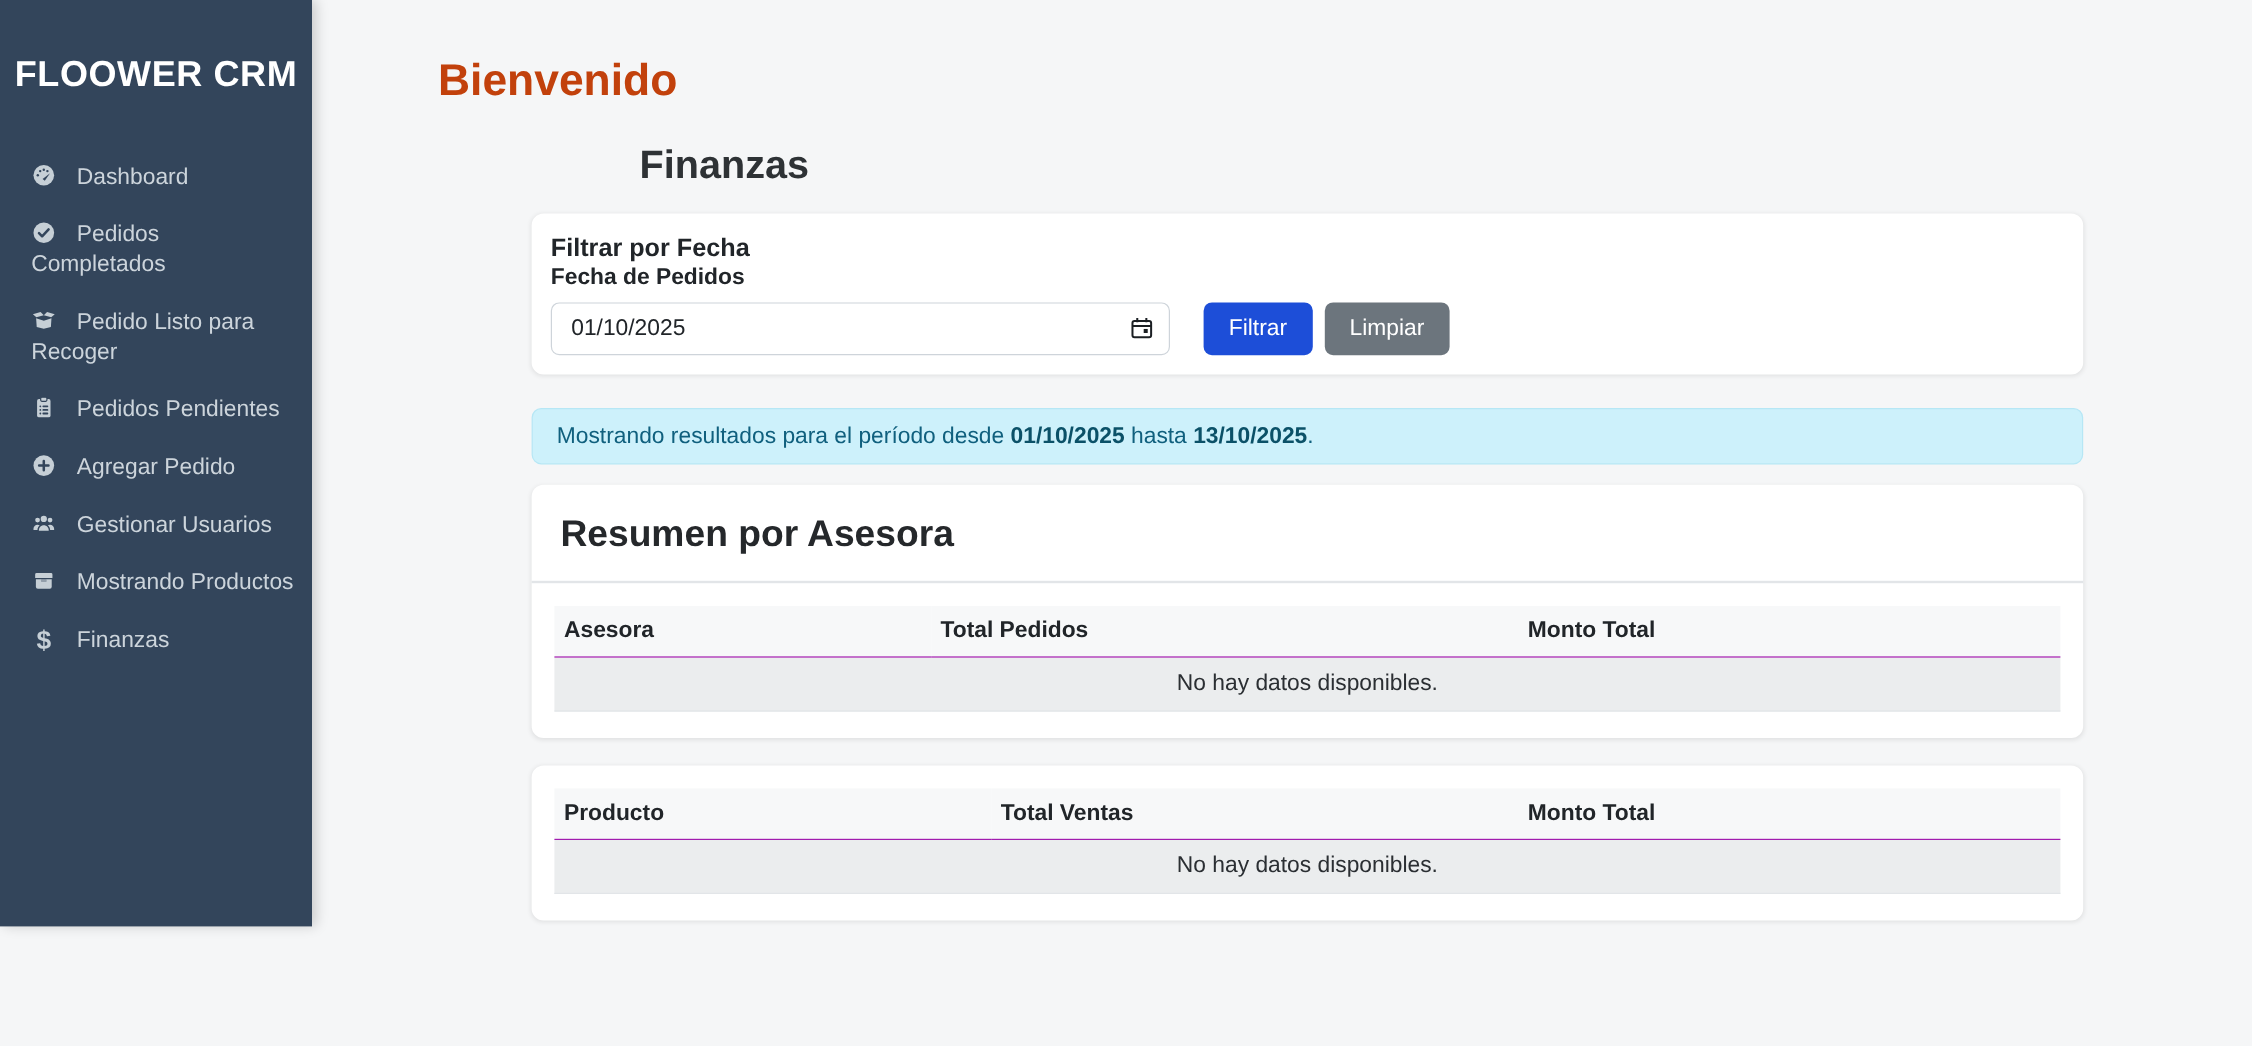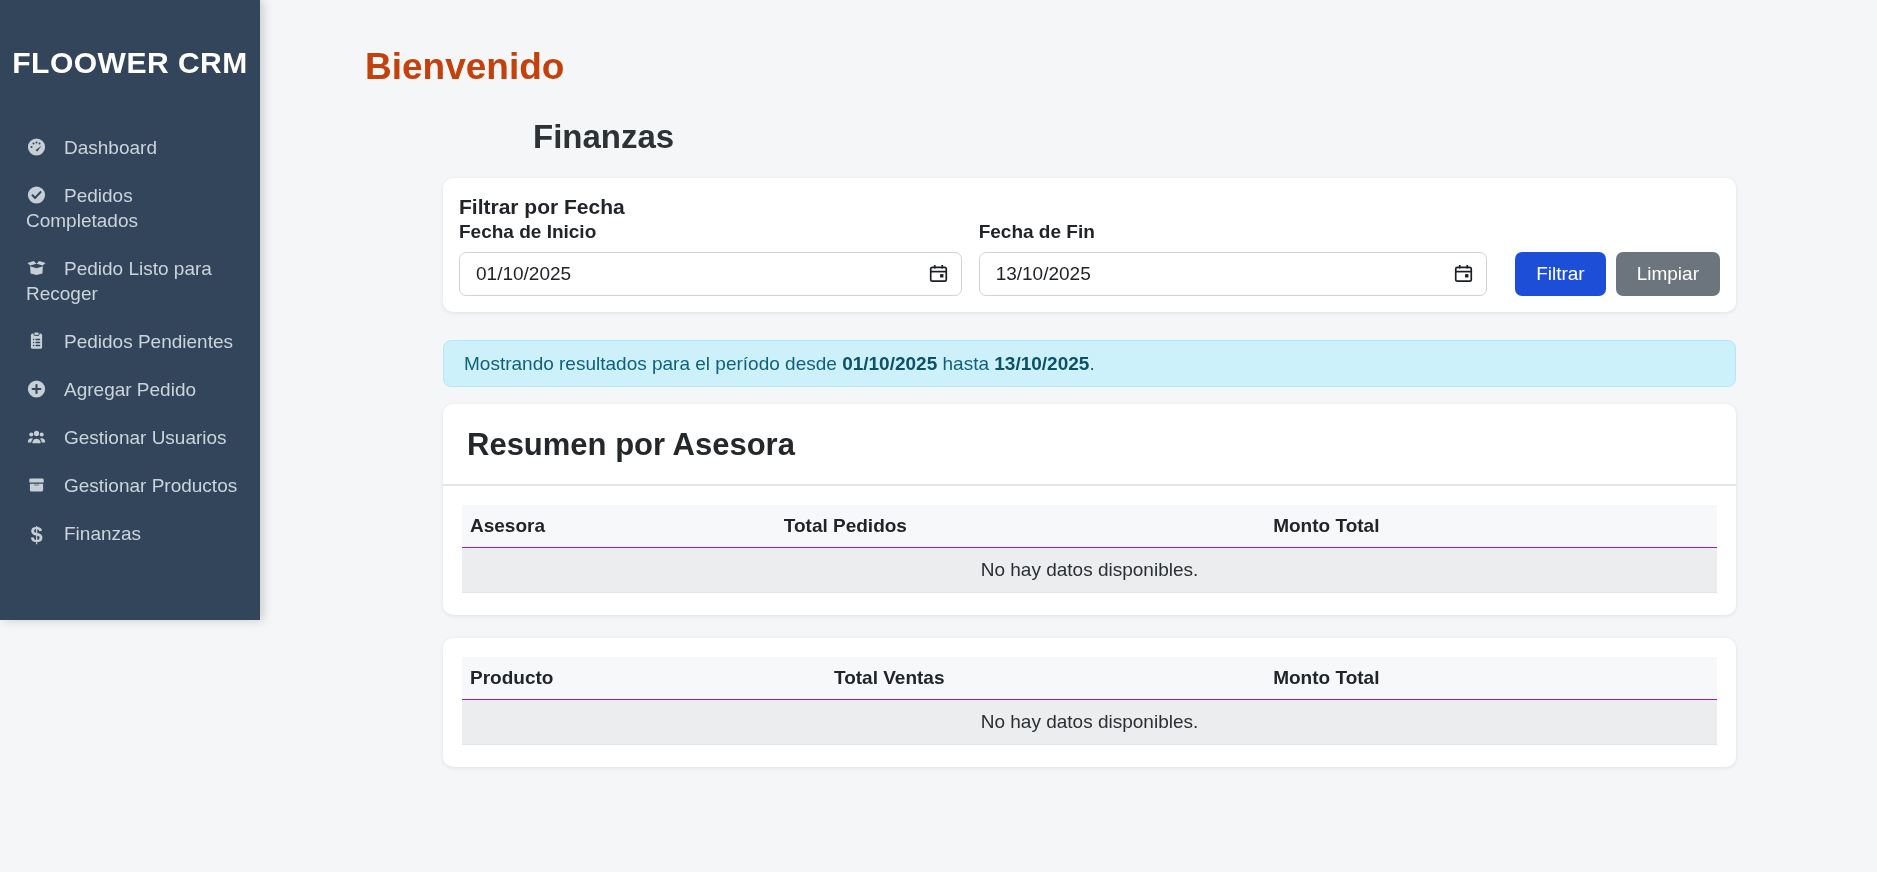--- a/index.html
+++ b/index.html
@@ -6,21 +6,21 @@
   html,body { width:1877px; height:872px; overflow:hidden; }
   body {
     font-family:"Liberation Sans","DejaVu Sans",sans-serif;
     background:#f5f6f7; color:#212529;
     -webkit-font-smoothing:antialiased;
   }
   .screen { position:relative; width:1877px; height:872px; background:#f5f6f7; }
 
   
   .sidebar {
-    position:absolute; left:0; top:0; width:260px; height:620px;
+    position:absolute; left:0; top:0; width:260px; height:772px;
     background:#33455b; box-shadow:3px 0 10px rgba(0,0,0,.18); z-index:2;
   }
   .brand {
     margin-top:46px; text-align:center; color:#ffffff;
     font-size:30px; font-weight:700; letter-spacing:.5px;
   }
   .nav { margin-top:44px; }
   .nav-item {
     display:block; padding:11px 14px 12px 26px; cursor:pointer;
     color:#ccd4db; font-size:19px; line-height:25px; text-decoration:none;
@@ -159,57 +159,43 @@
               <path d="M1.4 14.6c0-1.9 1.5-3.4 3.4-3.4.7 0 1.3.2 1.8.5-1.1 1-1.8 2.3-1.9 3.9H1.4Z"></path>
               <path d="M18.6 14.6c0-1.9-1.5-3.4-3.4-3.4-.7 0-1.3.2-1.8.5 1.1 1 1.8 2.3 1.9 3.9h3.3Z"></path>
             </svg></span><span>Gestionar Usuarios</span>
       </a>
 
       <a class="nav-item">
         <span class="ic"><svg viewBox="0 0 20 20" fill="#c6cfd6">
               <path d="M4 3.6 h12 a1.2 1.2 0 0 1 1.2 1.2 V7.6 H2.8 V4.8 A1.2 1.2 0 0 1 4 3.6 Z"></path>
               <path d="M3.4 8.8 h13.2 V15 a1.6 1.6 0 0 1 -1.6 1.6 H5 A1.6 1.6 0 0 1 3.4 15 Z"></path>
               <rect x="7.6" y="8.8" width="4.8" height="2.2" rx="0.6" fill="#33455b" opacity="0.35"></rect>
-            </svg></span><span>Gestionar Productos</span>
+            </svg></span><span>Mostrando Productos</span>
       </a>
 
       <a class="nav-item">
         <span class="dollar">$</span><span>Finanzas</span>
       </a>
 
     </nav>
   </aside>
 
   <main class="main">
     <h1 class="page-title">Bienvenido</h1>
 
     <section class="content">
       <h2 class="section-title">Finanzas</h2>
 
       <div class="card filter-card">
         <div class="filter-title">Filtrar por Fecha</div>
         <div class="filter-row">
           <div class="field">
-            <label>Fecha de Inicio</label>
+            <label>Fecha de Pedidos</label>
             <div class="date-wrap">
               <input type="text" readonly="" value="01/10/2025" style="">
-              <span class="cal">
-                  <svg viewBox="0 0 20 20" fill="none" stroke="#1b1f23" stroke-width="1.6">
-                    <rect x="2.6" y="4.2" width="14.8" height="13" rx="1.6"></rect>
-                    <path d="M2.6 8.2h14.8"></path>
-                    <path d="M6.4 2v3.2M13.6 2v3.2"></path>
-                    <rect x="11.5" y="10.6" width="3.2" height="3.2" fill="#1b1f23" stroke="none"></rect>
-                  </svg>
-                </span>
-            </div>
-          </div>
-          <div class="field">
-            <label>Fecha de Fin</label>
-            <div class="date-wrap">
-              <input type="text" readonly="" value="13/10/2025" style="">
               <span class="cal">
                   <svg viewBox="0 0 20 20" fill="none" stroke="#1b1f23" stroke-width="1.6">
                     <rect x="2.6" y="4.2" width="14.8" height="13" rx="1.6"></rect>
                     <path d="M2.6 8.2h14.8"></path>
                     <path d="M6.4 2v3.2M13.6 2v3.2"></path>
                     <rect x="11.5" y="10.6" width="3.2" height="3.2" fill="#1b1f23" stroke="none"></rect>
                   </svg>
                 </span>
             </div>
           </div>

